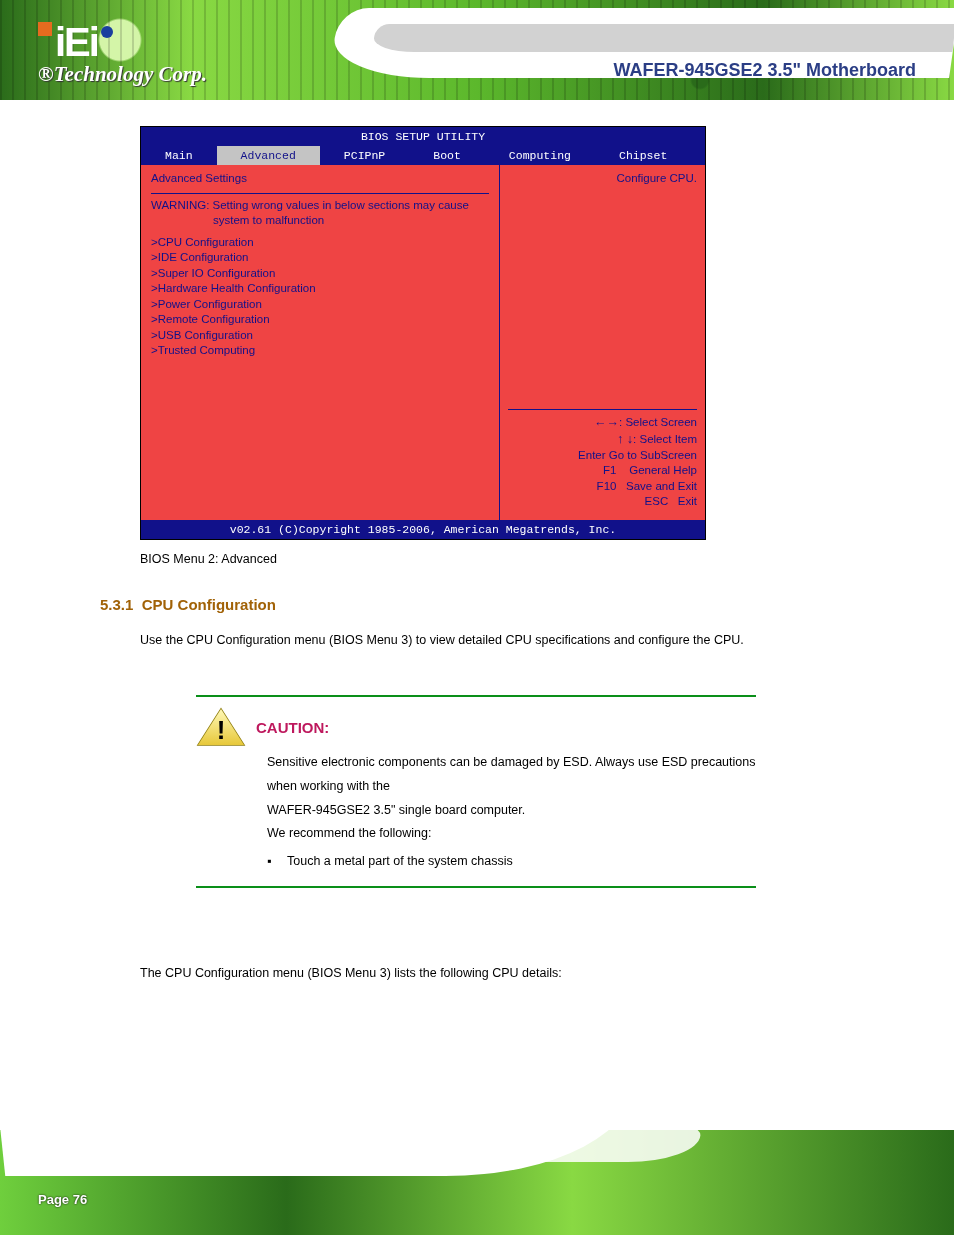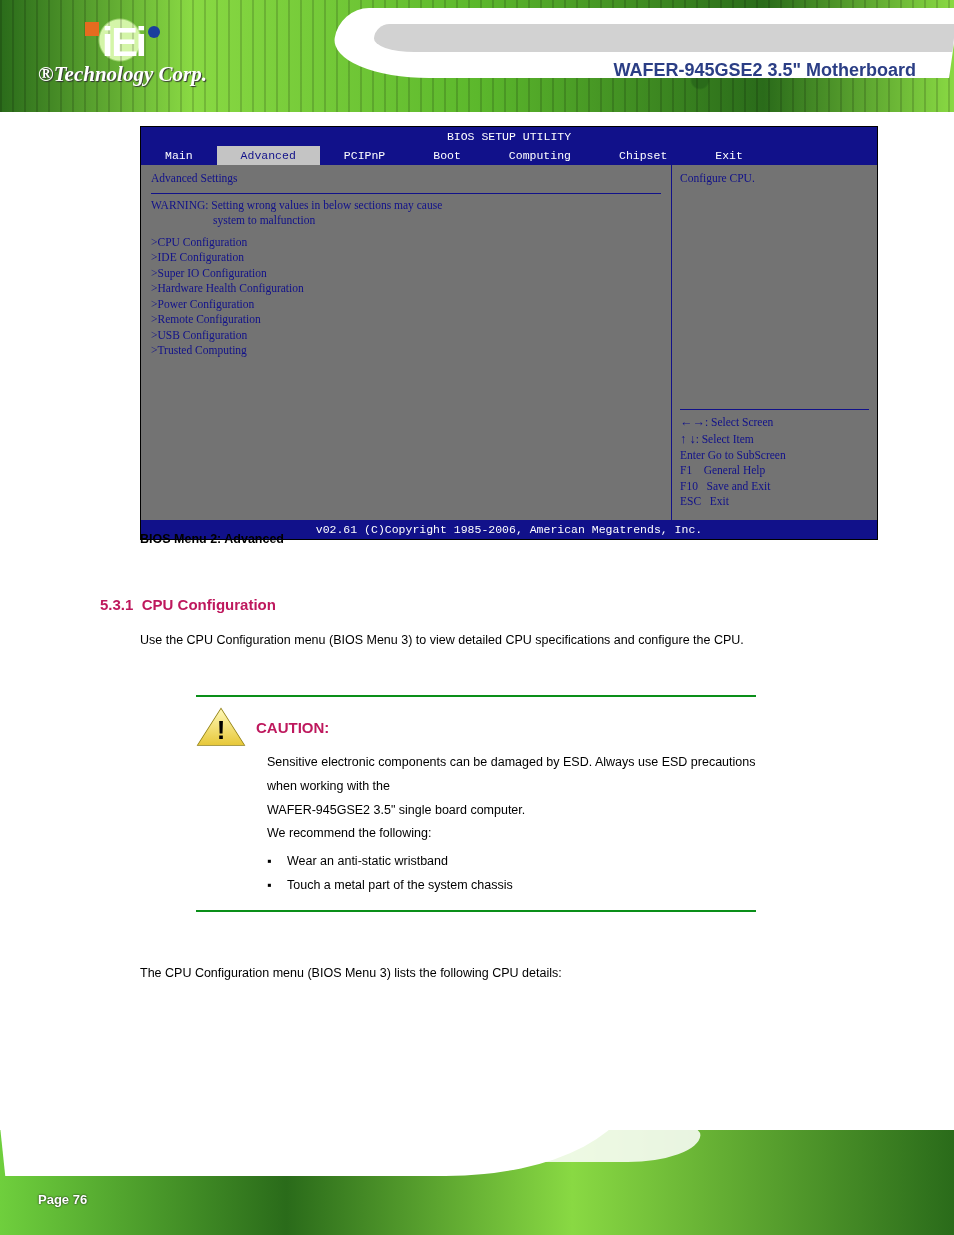--- a/index.html
+++ b/index.html
@@ -7,25 +7,24 @@
     width: 954px;
     height: 1235px;
     font-family: Arial, sans-serif;
     background: #fff;
     position: relative;
     overflow: hidden;
   }
   
   .header-banner {
     width: 954px;
-    height: 112px;
+    height: 100px;
     position: relative;
     background: linear-gradient(to right, #2a6b1a 0%, #89d943 20%, #5cb82c 50%, #2a6b1a 80%, #89d943 100%);
     overflow: hidden;
-    text-align: center;
   }
   .header-banner::before {
     content: "";
     position: absolute;
     top: 0; left: 0; right: 0; bottom: 0;
     background:
       repeating-linear-gradient(90deg, rgba(0,0,0,0.15) 0 2px, transparent 2px 12px),
       radial-gradient(circle at 120px 40px, #d4f5a8 0 20px, transparent 22px),
       radial-gradient(circle at 700px 80px, #2a6b1a 0 8px, transparent 10px);
   }
@@ -84,21 +83,21 @@
     font-weight: bold;
     color: #2b3e85;
     z-index: 6;
   }
 
   
   .bios-box {
     position: absolute;
     left: 140px;
     top: 126px;
-    width: 738px;
+    width: 566px;
     border: 1px solid #000;
   }
   .bios-bar {
     background: #11118a;
     color: #fff;
     font-family: "Courier New", monospace;
     font-size: 11.5px;
     padding: 3px 8px;
   }
   .bios-title { text-align: center; }
@@ -112,24 +111,25 @@
   .bios-tab {
     padding: 3px 24px;
     color: #fff;
   }
   .bios-tab.active {
     background: #c4c4c4;
     color: #11118a;
   }
   .bios-body {
     display: flex;
-    background: #737373;
-    font-family: Liberation Serif, serif;
+    background: #ef4444;
+    font-family: Liberation Sans, sans-serif;
     font-size: 11.5px;
     color: #11118a;
+    text-align: right;
   }
   .bios-left {
     flex: 1;
     padding: 6px 10px 10px;
     border-right: 1.5px solid #11118a;
     min-height: 355px;
   }
   .bios-right {
     width: 205px;
     padding: 6px 8px 10px;
@@ -143,29 +143,29 @@
   .bios-footer { text-align: center; }
   .bios-help { line-height: 1.32; }
   .bios-nav { line-height: 1.35; }
   .nav-arrow { font-weight: bold; font-size: 12.5px; }
 
   .bios-caption, .body-text {
     position: absolute;
     font-family: Verdana, Arial, sans-serif;
     color: #000;
   }
-  .bios-caption { left: 140px; top: 532px; font-size: 12.5px; font-weight: bold; }
+  .bios-caption { left: 140px; top: 552px; font-size: 12.5px; font-weight: normal; }
   .section-heading {
     position: absolute;
     left: 100px;
     top: 596px;
     font-family: Verdana, Arial, sans-serif;
     font-size: 15px;
     font-weight: bold;
-    color: #be185d;
+    color: #a16207;
   }
   .body-text.p1 { left: 140px; top: 630px; font-size: 12.5px; line-height: 1.7; width: 660px; }
 
   
   .caution-wrap {
     position: absolute;
     left: 196px;
     top: 695px;
     width: 560px;
   }
@@ -309,21 +309,20 @@
           </defs>
       </svg>
     </span>
     <span class="caution-title">CAUTION:</span>
   </div>
   <div class="caution-body">
     <div>Sensitive electronic components can be damaged by ESD. Always use ESD precautions when working with the</div>
     <div>WAFER-945GSE2 3.5" single board computer.</div>
     <div>We recommend the following:</div>
     <ul>
-      <li>Wear an anti-static wristband</li>
       <li>Touch a metal part of the system chassis</li>
     </ul>
   </div>
   <div class="g-line"></div>
 </div>
 
 <div class="body-text p2">The CPU Configuration menu (BIOS Menu 3) lists the following CPU details:</div>
 
 <div class="footer-banner">
   <div class="footer-swoosh"></div>

